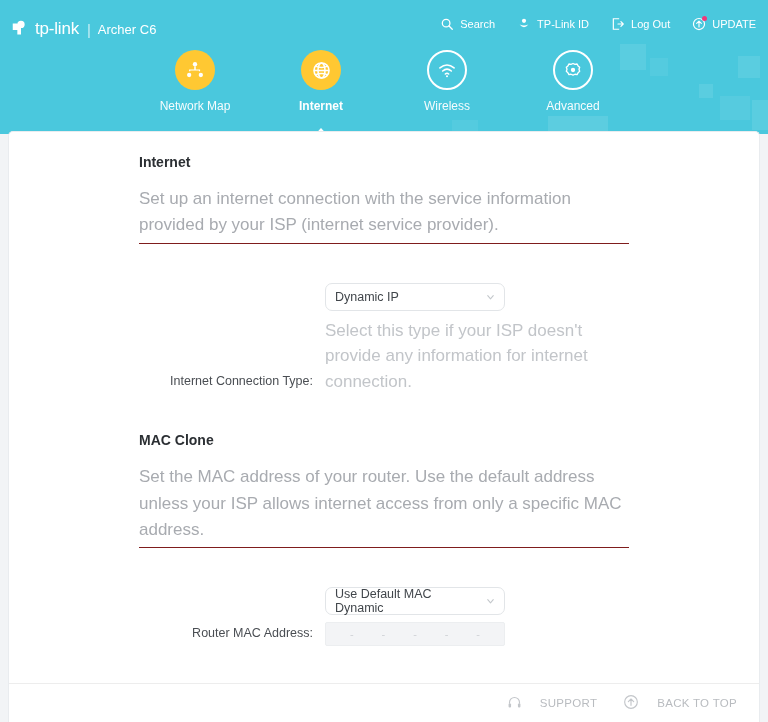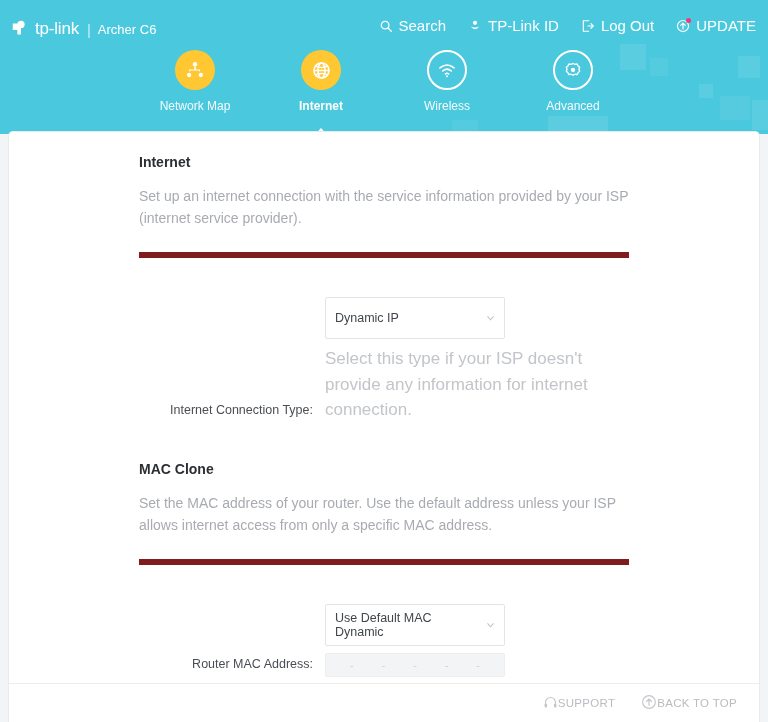--- a/index.html
+++ b/index.html
@@ -58,21 +58,21 @@
   .topnav {
     position: absolute;
     right: 12px; top: 17px;
     display: flex; align-items: center;
     gap: 22px;
   }
   .topnav-item {
     display: flex; align-items: center;
     gap: 6px;
     color: #ffffff;
-    font-size: 15px;
+    font-size: 11px;
     cursor: pointer;
     white-space: nowrap;
   }
   .topnav-ico { display: flex; align-items: center; position: relative; }
   .badge-dot {
     position: absolute;
     right: -1px; top: -1px;
     width: 5px; height: 5px;
     border-radius: 50%;
     background: #f0397a;
@@ -134,25 +134,25 @@
   .section { margin: 0 auto; width: 490px; }
   .section-2 { margin-top: 38px; }
 
   .section-title {
     font-size: 14px;
     font-weight: bold;
     color: #2b2f33;
     margin-bottom: 16px;
   }
   .section-desc {
-    font-size: 14px;
+    font-size: 17px;
     color: #a8abb0;
     line-height: 1.55;
-    padding-bottom: 23px;
-    border-bottom: 6px solid #7f1d1d;
+    padding-bottom: 4px;
+    border-bottom: 1px solid #7f1d1d;
   }
 
   
   .frow {
     display: flex;
     align-items: flex-end;
     margin-top: 39px;
   }
   .frow-label {
     width: 186px;
@@ -160,23 +160,23 @@
     padding-right: 12px;
     font-size: 12.5px;
     color: #4a4e53;
     line-height: 26px;
   }
   .frow-field { width: 180px; }
 
   .select {
     position: relative;
     width: 180px;
-    height: 42px;
+    height: 28px;
     border: 1px solid #e2e5e8;
-    border-radius: 2px;
+    border-radius: 7px;
     background: #ffffff;
     display: flex;
     align-items: center;
     padding: 0 26px 0 9px;
     font-size: 12.5px;
     color: #41464b;
     cursor: pointer;
   }
   .select-caret {
     position: absolute;
@@ -221,21 +221,21 @@
     border-top: 1px solid #ededed;
     display: flex;
     align-items: center;
     justify-content: flex-end;
     padding-right: 22px;
     gap: 26px;
   }
   .foot-item {
     display: flex;
     align-items: center;
-    gap: 0;
+    gap: 18px;
     font-size: 11.5px;
     color: #b9bcc0;
     cursor: pointer;
     letter-spacing: 0.3px;
   }
 </style>
 </head>
 <body>
 
 <div class="header">

